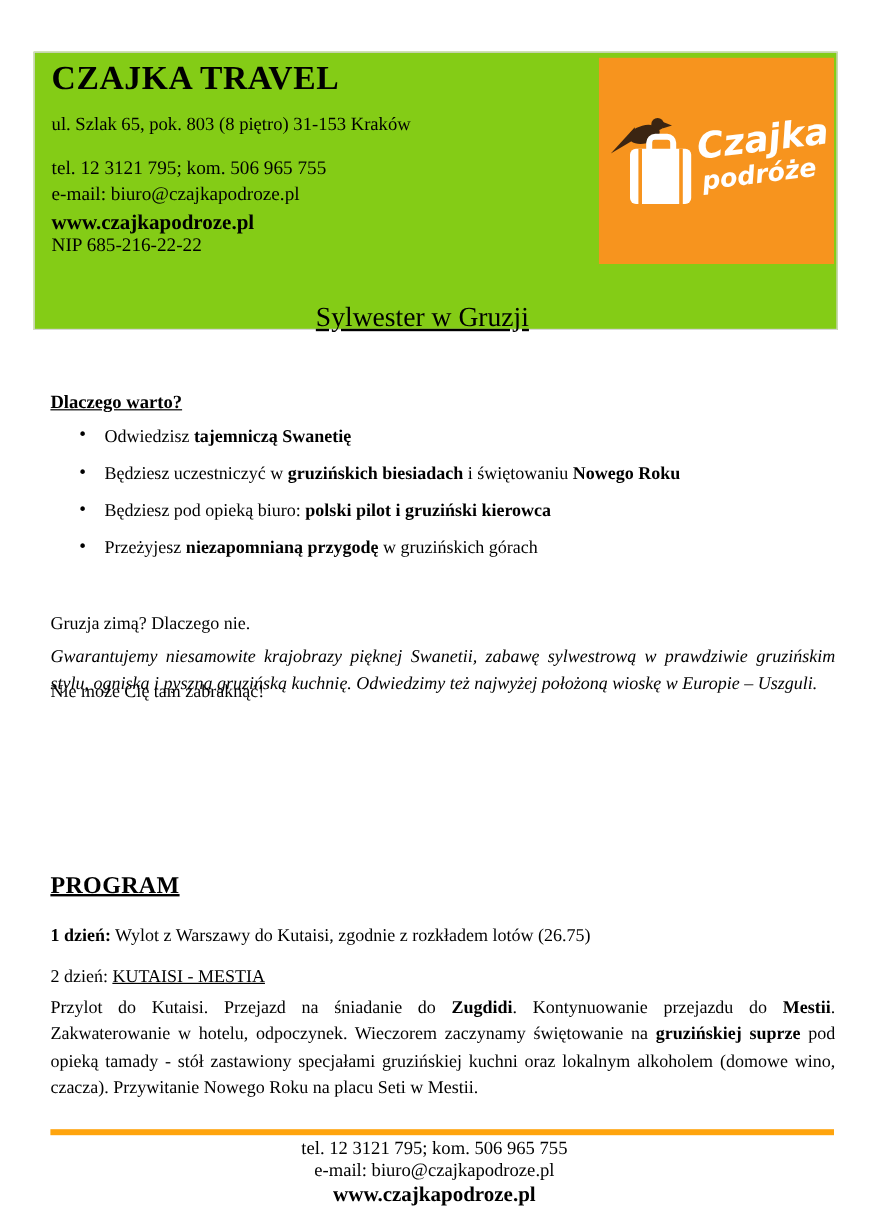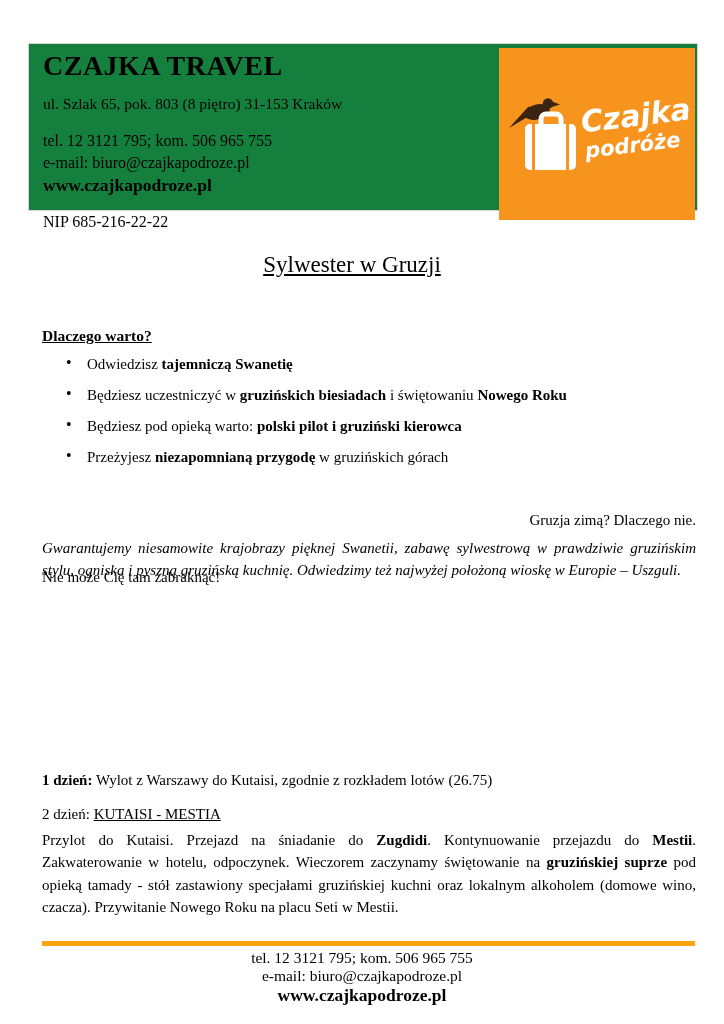--- a/index.html
+++ b/index.html
@@ -1,41 +1,41 @@
 <!DOCTYPE html>
 <html><head>
 <meta charset="utf-8">
 <style>
   html,body{margin:0;padding:0;background:#fff;}
   .page{position:relative;width:724px;height:1024px;background:#ffffff;overflow:hidden;
         font-family:"Liberation Serif",serif;color:#000;}
 
   
-  .header-box{position:absolute;left:28px;top:43px;width:670px;height:168px;
-              border:1px solid #d6d6d6;background:#15803d;box-sizing:border-box;}
+  .header-box{position:absolute;left:28px;top:43px;width:670px;height:232px;
+              border:1px solid #d6d6d6;background:#84cc16;box-sizing:border-box;}
   .header-text{position:absolute;left:14px;top:6px;}
   .company{font-size:28px;font-weight:bold;line-height:1.15;letter-spacing:.5px;}
   .addr{font-size:15.5px;line-height:1.25;margin-top:12px;}
   .contact{margin-top:17px;font-size:16px;line-height:1.25;}
   .contact .row{margin-top:2px;}
   .www{font-size:17.5px;font-weight:bold;margin-top:2px;}
-  .nip{margin-top:17px;font-size:16px;}
+  .nip{font-size:16px;}
   .logo{position:absolute;right:2px;top:4px;width:196px;height:172px;}
   .logo svg{display:block;}
 
   
   .doc-title{position:absolute;left:0;top:252px;width:704px;text-align:center;
              font-size:23px;font-weight:normal;text-decoration:underline;}
   .content-col{position:absolute;left:42px;width:654px;}
   .why-heading{top:327px;font-size:15.5px;font-weight:bold;text-decoration:underline;}
   .bullets{top:353px;}
   .bullet-row{position:relative;padding-left:45px;height:31px;line-height:22px;font-size:15px;}
   .dot{position:absolute;left:24px;top:-1px;font-size:16px;}
   .para{font-size:15px;line-height:22.4px;}
-  .p1{top:509px;text-align:right;}
+  .p1{top:509px;}
   .p2{top:537px;text-align:justify;font-style:italic;}
   .p3{top:566px;}
   .program-heading{top:727px;font-size:20px;font-weight:bold;text-decoration:underline;letter-spacing:.3px;}
   .day1{top:769px;font-size:15px;}
   .day2-head{top:806px;font-size:15px;font-weight:normal;}
   .day2-head .u{text-decoration:underline;}
   .day2-para{top:829px;text-align:justify;}
 
   
   .footer-bar{position:absolute;left:42px;top:941px;width:653px;height:5px;background:#ffa40d;}
@@ -92,32 +92,33 @@
     <div class="bullet-row">
       <span class="dot">•</span>
       <span class="bullet-text"><span>Odwiedzisz </span><b>tajemniczą Swanetię</b><span></span><b></b></span>
     </div>
     <div class="bullet-row">
       <span class="dot">•</span>
       <span class="bullet-text"><span>Będziesz uczestniczyć w </span><b>gruzińskich biesiadach</b><span> i świętowaniu </span><b>Nowego Roku</b></span>
     </div>
     <div class="bullet-row">
       <span class="dot">•</span>
-      <span class="bullet-text"><span>Będziesz pod opieką warto: </span><b>polski pilot i gruziński kierowca</b><span></span><b></b></span>
+      <span class="bullet-text"><span>Będziesz pod opieką biuro: </span><b>polski pilot i gruziński kierowca</b><span></span><b></b></span>
     </div>
     <div class="bullet-row">
       <span class="dot">•</span>
       <span class="bullet-text"><span>Przeżyjesz </span><b>niezapomnianą przygodę</b><span> w gruzińskich górach</span><b></b></span>
     </div>
   </div>
 
   <div class="content-col para p1">Gruzja zimą? Dlaczego nie.</div>
   <div class="content-col para p2">Gwarantujemy niesamowite krajobrazy pięknej Swanetii, zabawę sylwestrową w prawdziwie gruzińskim stylu, ogniska i pyszną gruzińską kuchnię. Odwiedzimy też najwyżej położoną wioskę w Europie – Uszguli.</div>
   <div class="content-col para p3">Nie może Cię tam zabraknąć!</div>
 
+  <div class="content-col program-heading">PROGRAM</div>
 
   <div class="content-col para day1"><b>1 dzień:</b><span> Wylot z Warszawy do Kutaisi, zgodnie z rozkładem lotów (26.75)</span></div>
 
   <div class="content-col day2-head"><span>2 dzień: </span><span class="u">KUTAISI - MESTIA</span></div>
 
   <div class="content-col para day2-para"><span>Przylot do Kutaisi. Przejazd na śniadanie do </span><b>Zugdidi</b><span>. Kontynuowanie przejazdu do </span><b>Mestii</b><span>. Zakwaterowanie w hotelu, odpoczynek. Wieczorem zaczynamy świętowanie na </span><b>gruzińskiej suprze</b><span> pod opieką tamady - stół zastawiony specjałami gruzińskiej kuchni oraz lokalnym alkoholem (domowe wino, czacza). Przywitanie Nowego Roku na placu Seti w Mestii.</span></div>
 
   <div class="footer-bar"></div>
   <div class="footer">
     <div class="f-line">tel. 12 3121 795; kom. 506 965 755</div>

